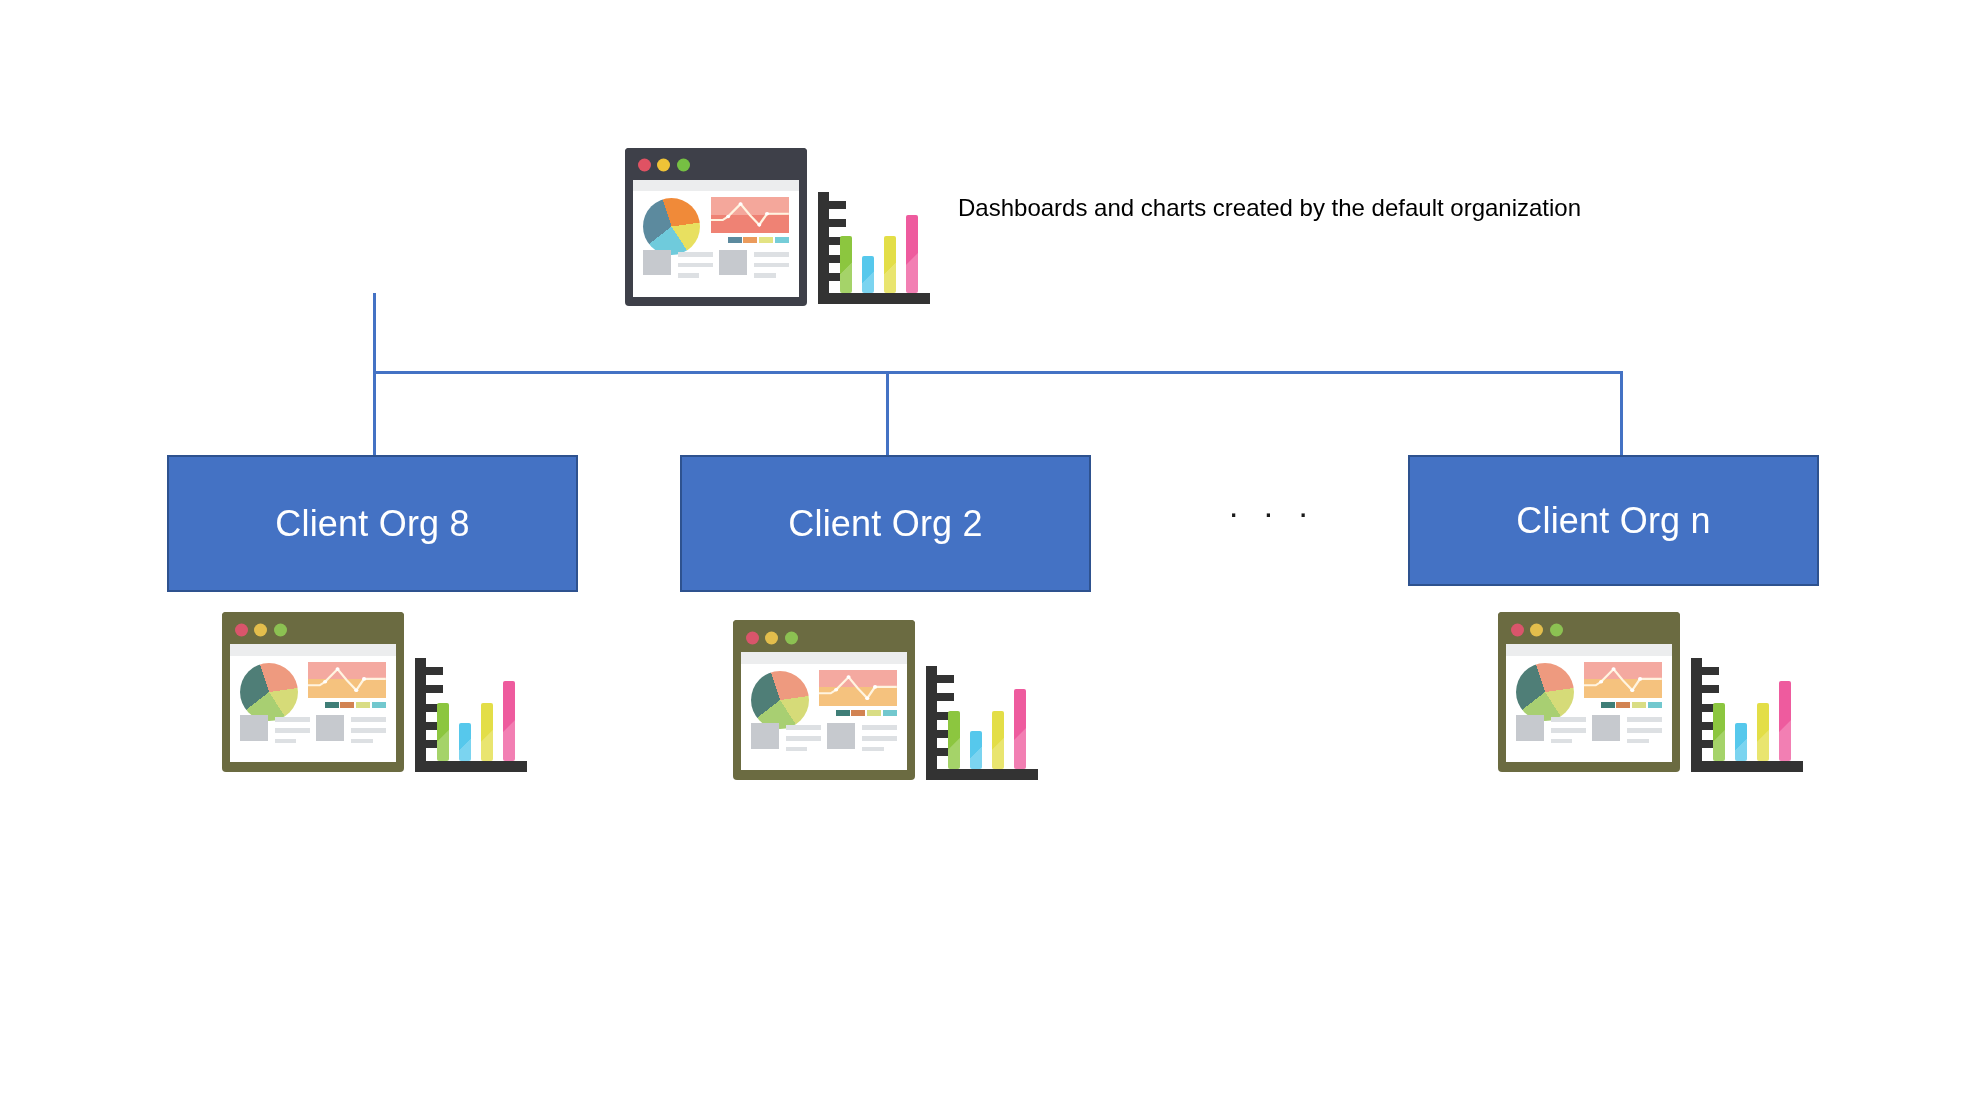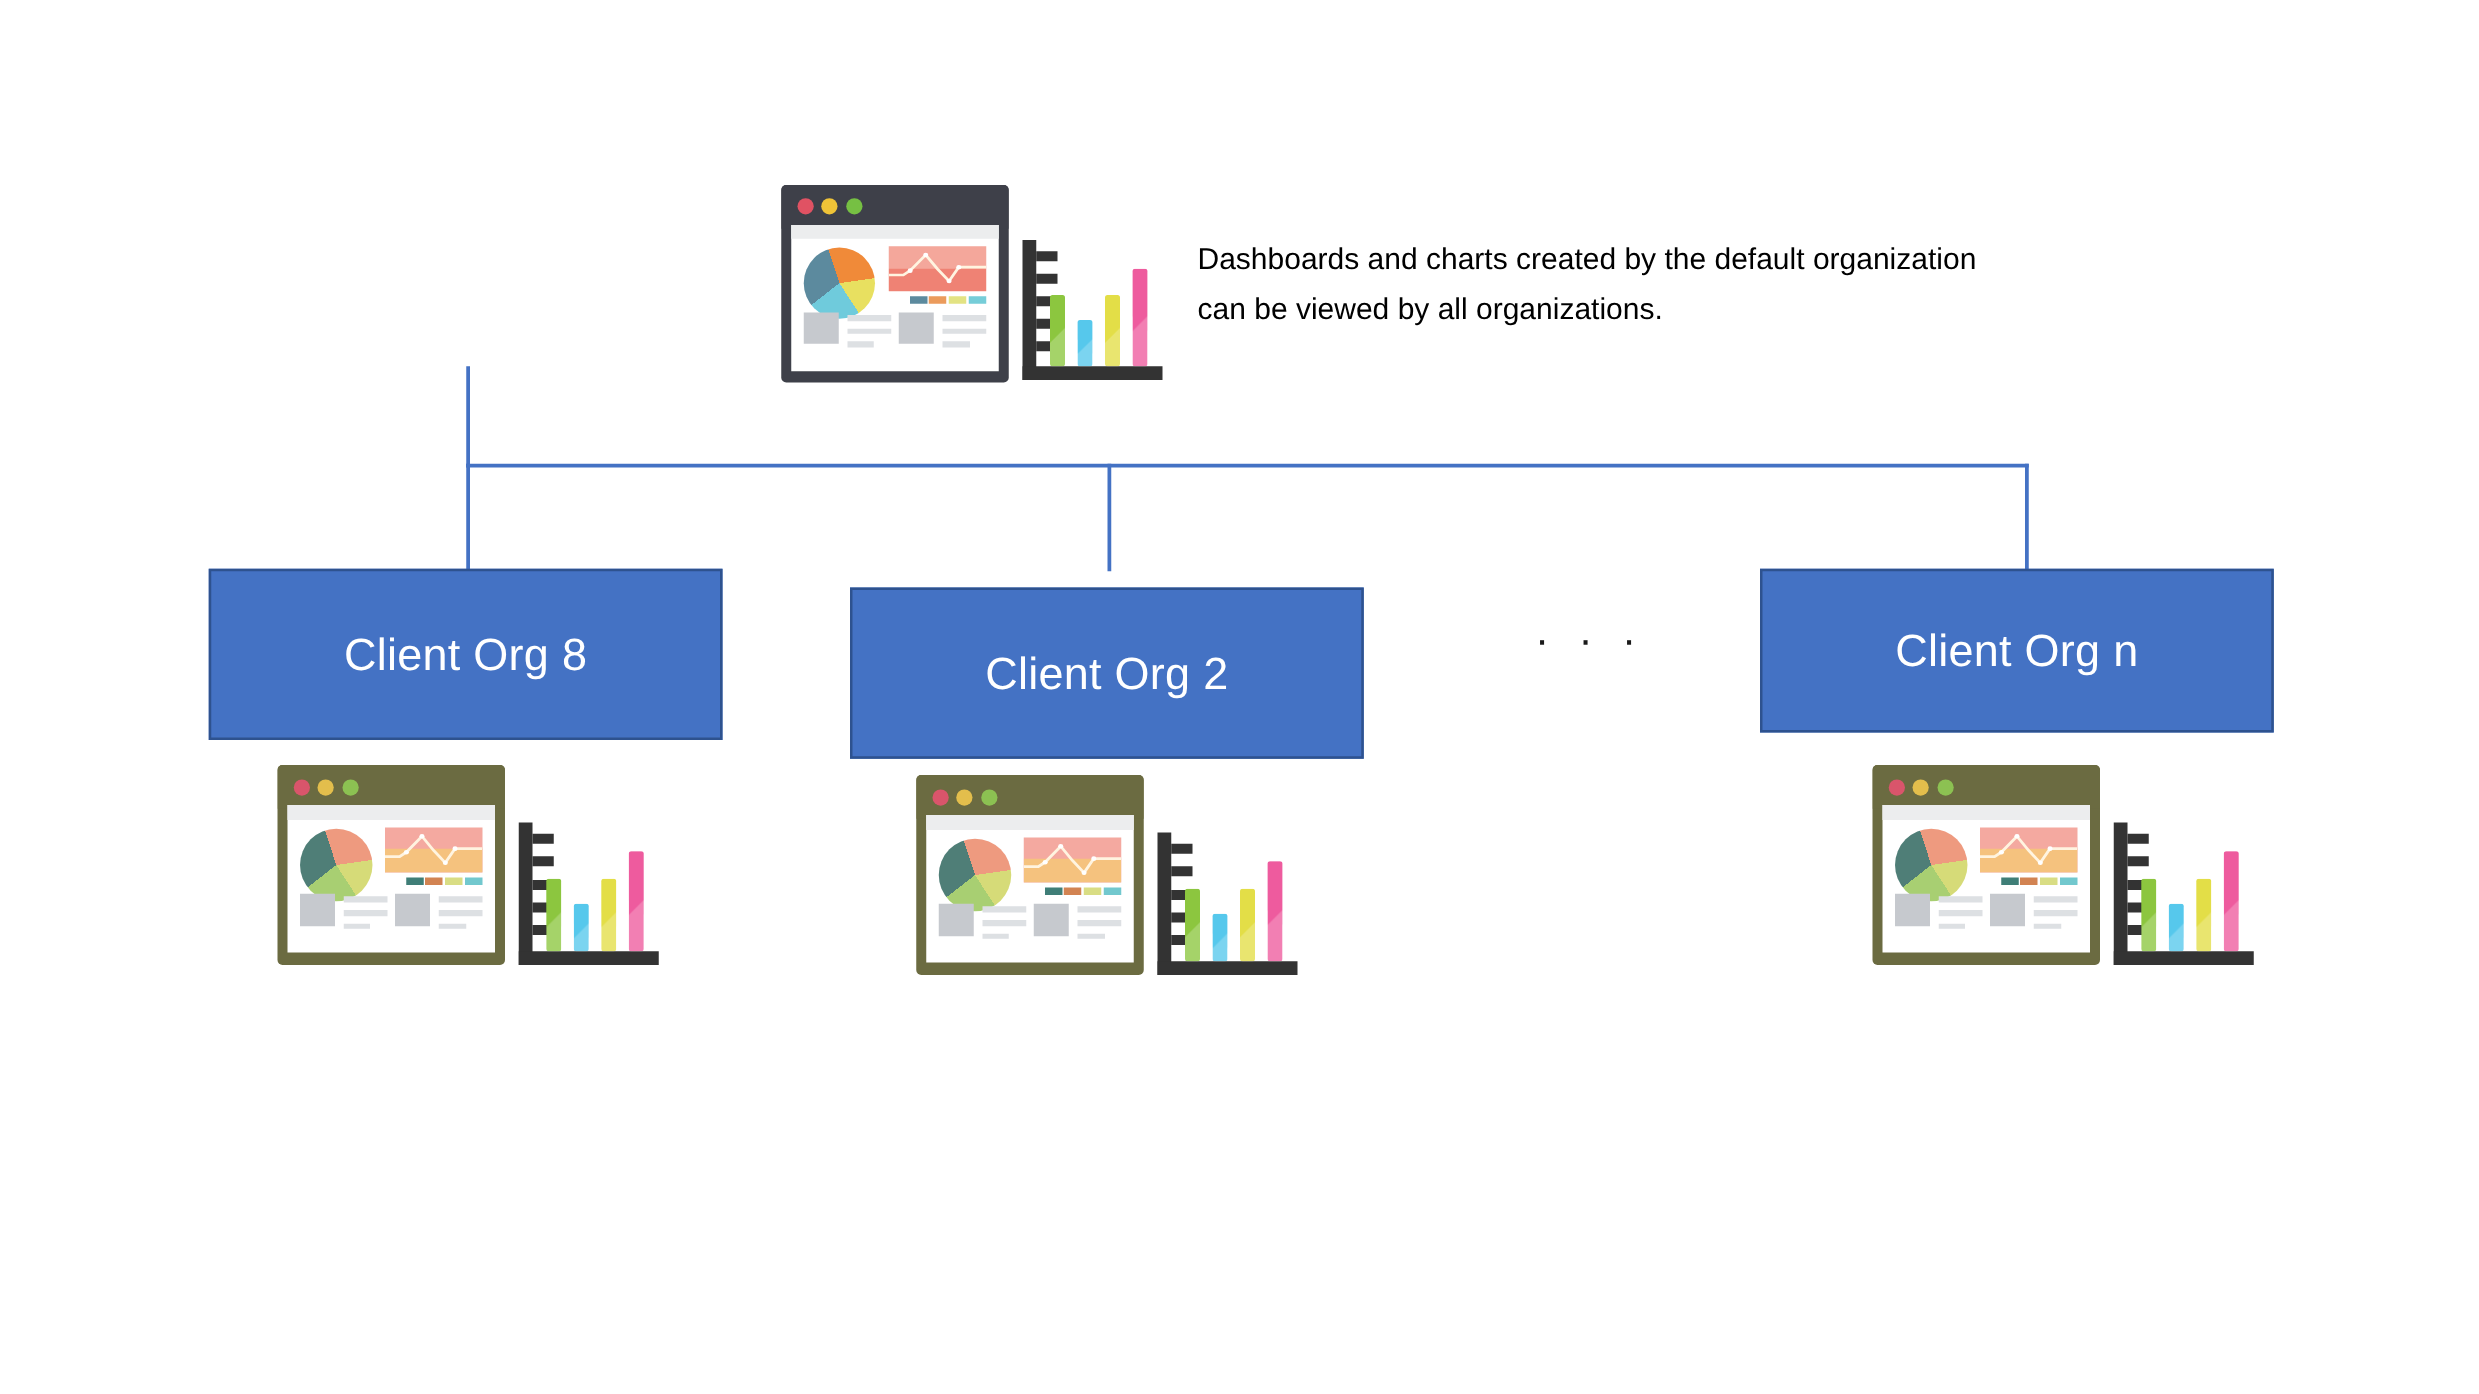--- a/index.html
+++ b/index.html
@@ -7,21 +7,21 @@
        font-family:"Liberation Sans","DejaVu Sans",sans-serif;}
   .stage{position:absolute;left:0;top:0;width:1983px;height:1115px;}
 
   
   .org-box{position:absolute;background:#4472C4;border:2px solid #2E528F;
            box-sizing:border-box;display:flex;align-items:center;justify-content:center;}
   .org-box .org-label{color:#ffffff;font-size:36px;line-height:1.1;letter-spacing:.2px;
                       white-space:nowrap;}
   #box-default{left:167px;top:158px;width:411px;height:137px;}
   #box-c1{left:167px;top:455px;width:411px;height:137px;}
-  #box-c2{left:680px;top:470px;width:411px;height:137px;}
+  #box-c2{left:680px;top:455px;width:411px;height:137px;}
   #box-cn{left:1408px;top:455px;width:411px;height:131px;}
 
   
   .conn{position:absolute;background:#4472C4;}
   .v{width:3px;}
   .h{height:3px;}
   #conn-stem{left:373px;top:293px;height:81px;}
   #conn-bus{left:373px;top:371px;width:1250px;}
   #conn-d1{left:373px;top:371px;height:86px;}
   #conn-d2{left:886px;top:371px;height:86px;}
@@ -83,21 +83,20 @@
   </div>
 
   <div class="org-box" id="box-cn">
     <span class="org-label">Client Org n</span>
   </div>
 
   <div id="ellipsis">· · ·</div>
 
   <div class="para" id="para-top">
     <div>Dashboards and charts created by the default organization</div>
-    <div>can be viewed by all organizations.</div>
   </div>
 
 
   <div id="icon-layer">
       <div class="dash" style="left: 625px; top: 148px; width: 182px; height: 158px;">
         <div class="win" style="width: 182px; height: 158px; background: rgb(62, 64, 73);">
           <div class="titlebar" style="background: rgb(62, 64, 73);">
             <div class="dots">
               <div class="dot" style="background: rgb(224, 82, 99);"></div>
               <div class="dot" style="background: rgb(239, 195, 55);"></div>

